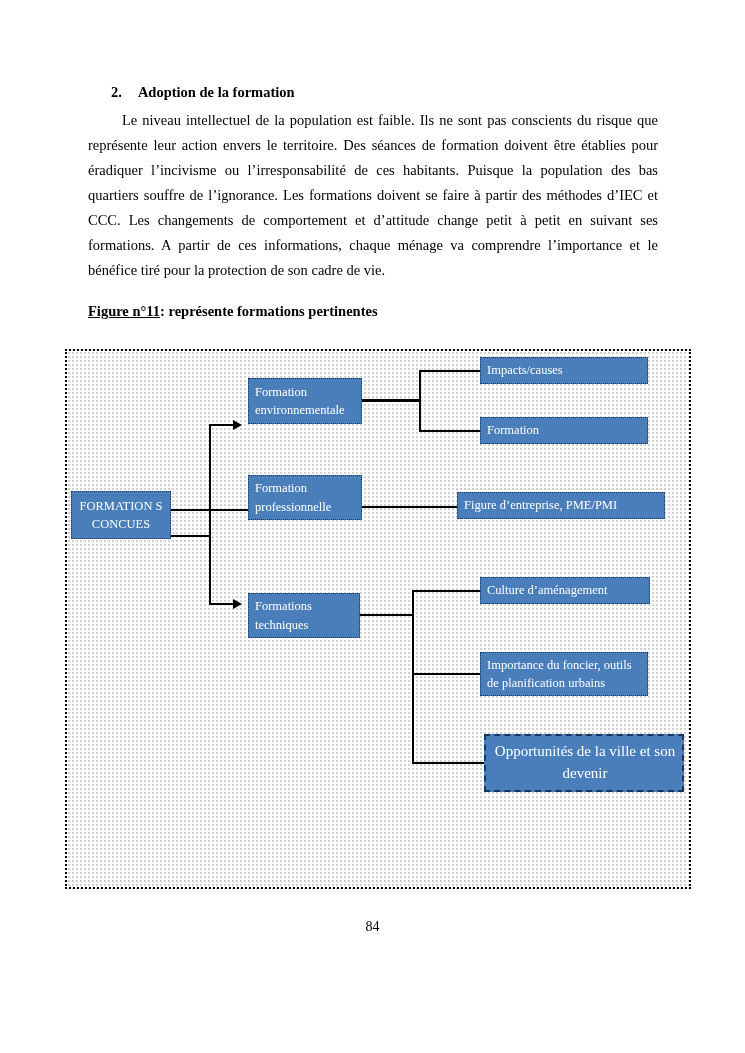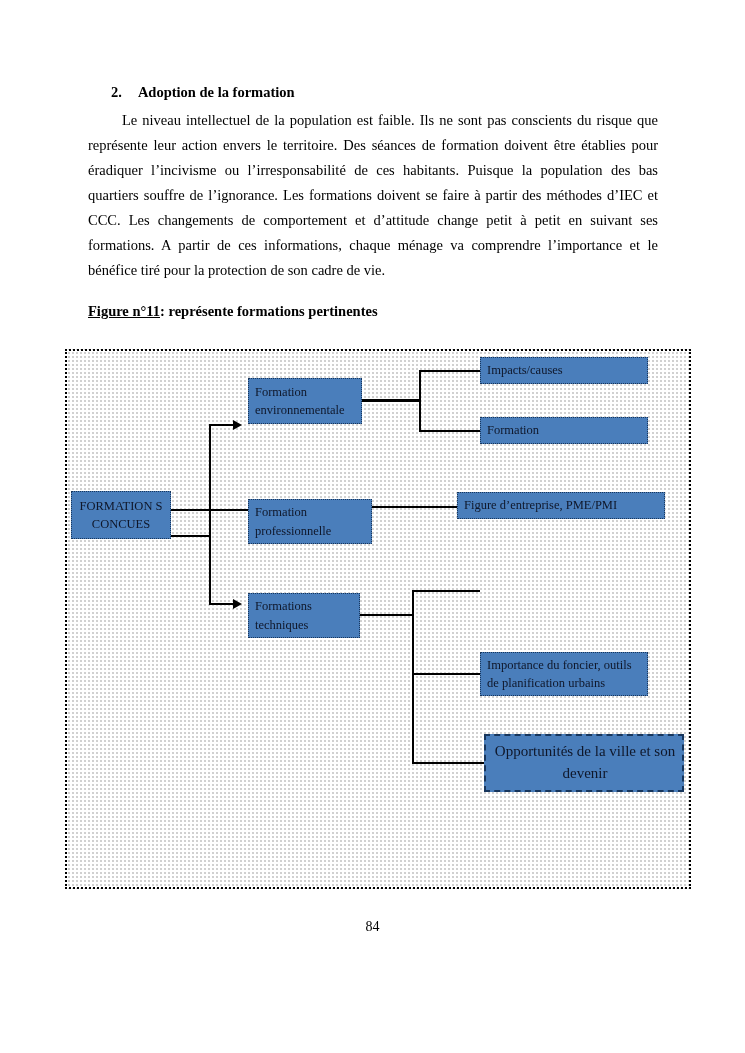--- a/index.html
+++ b/index.html
@@ -33,21 +33,21 @@
     height: 540px;
     border: 2px dotted #000;
     background-color: #fff;
     background-image: radial-gradient(circle, #cfcfcf 0.7px, transparent 0.9px);
     background-size: 4px 4px;
   }
   .box {
     position: absolute;
     background: var(--box-fill, #4a7ebb);
     border: 1.5px dotted var(--box-border, #17365d);
-    color: #0f172a;
+    color: #ffffff;
     font-size: 12.5px;
     line-height: 1.45;
     padding: 2px 6px;
     display: flex;
     align-items: center;
   }
   .box.root { text-align: center; justify-content: center; }
   .box.opp {
     border: 2.5px dashed var(--box-border, #17365d);
     font-size: 15px;
@@ -101,26 +101,27 @@
 
     <div class="lh" style="left:293px;top:263px;width:53px"></div>
     <div class="lv" style="left:345px;top:239px;height:173px"></div>
     <div class="lh" style="left:345px;top:239px;width:68px"></div>
     <div class="lh" style="left:345px;top:322px;width:68px"></div>
     <div class="lh" style="left:345px;top:411px;width:72px"></div>
 
     <div class="box root" style="left:4px;top:140px;width:100px;height:48px">FORMATION S CONCUES</div>
 
     <div class="box" style="left:181px;top:27px;width:114px;height:46px">Formation environnementale</div>
-    <div class="box" style="left:181px;top:148px;width:124px;height:45px">Formation professionnelle</div>
+    <div class="box" style="left:181px;top:124px;width:114px;height:45px">Formation professionnelle</div>
     <div class="box" style="left:181px;top:242px;width:112px;height:45px">Formations techniques</div>
 
     <div class="box" style="left:413px;top:6px;width:168px;height:27px">Impacts/causes</div>
     <div class="box" style="left:413px;top:66px;width:168px;height:27px">Formation</div>
     <div class="box" style="left:390px;top:141px;width:208px;height:27px">Figure d’entreprise, PME/PMI</div>
+    <div class="box" style="left:413px;top:226px;width:170px;height:27px">Culture d’aménagement</div>
     <div class="box" style="left:413px;top:301px;width:168px;height:44px">Importance du foncier, outils de planification urbains</div>
     <div class="box opp" style="left:417px;top:383px;width:200px;height:58px">Opportunités de la ville et son devenir</div>
   </div>
 
 
   <div class="pagenum">84</div>
 
 </div>
 
 </body></html>

